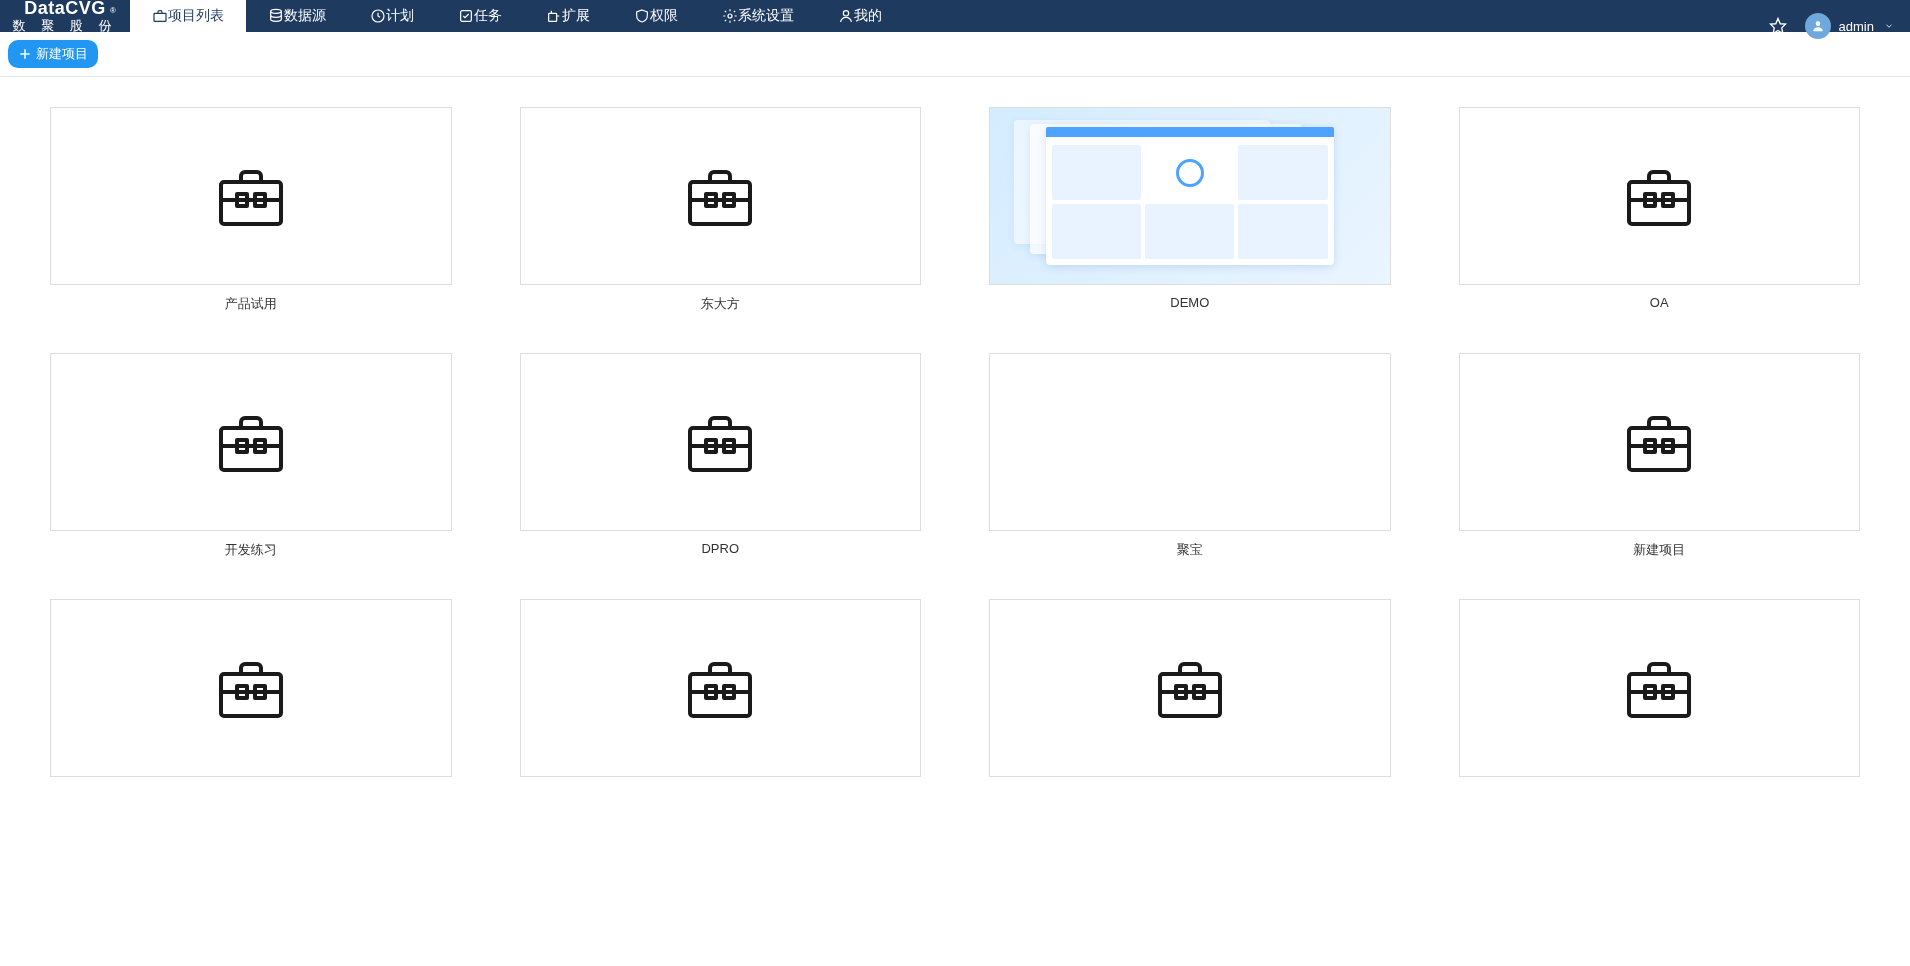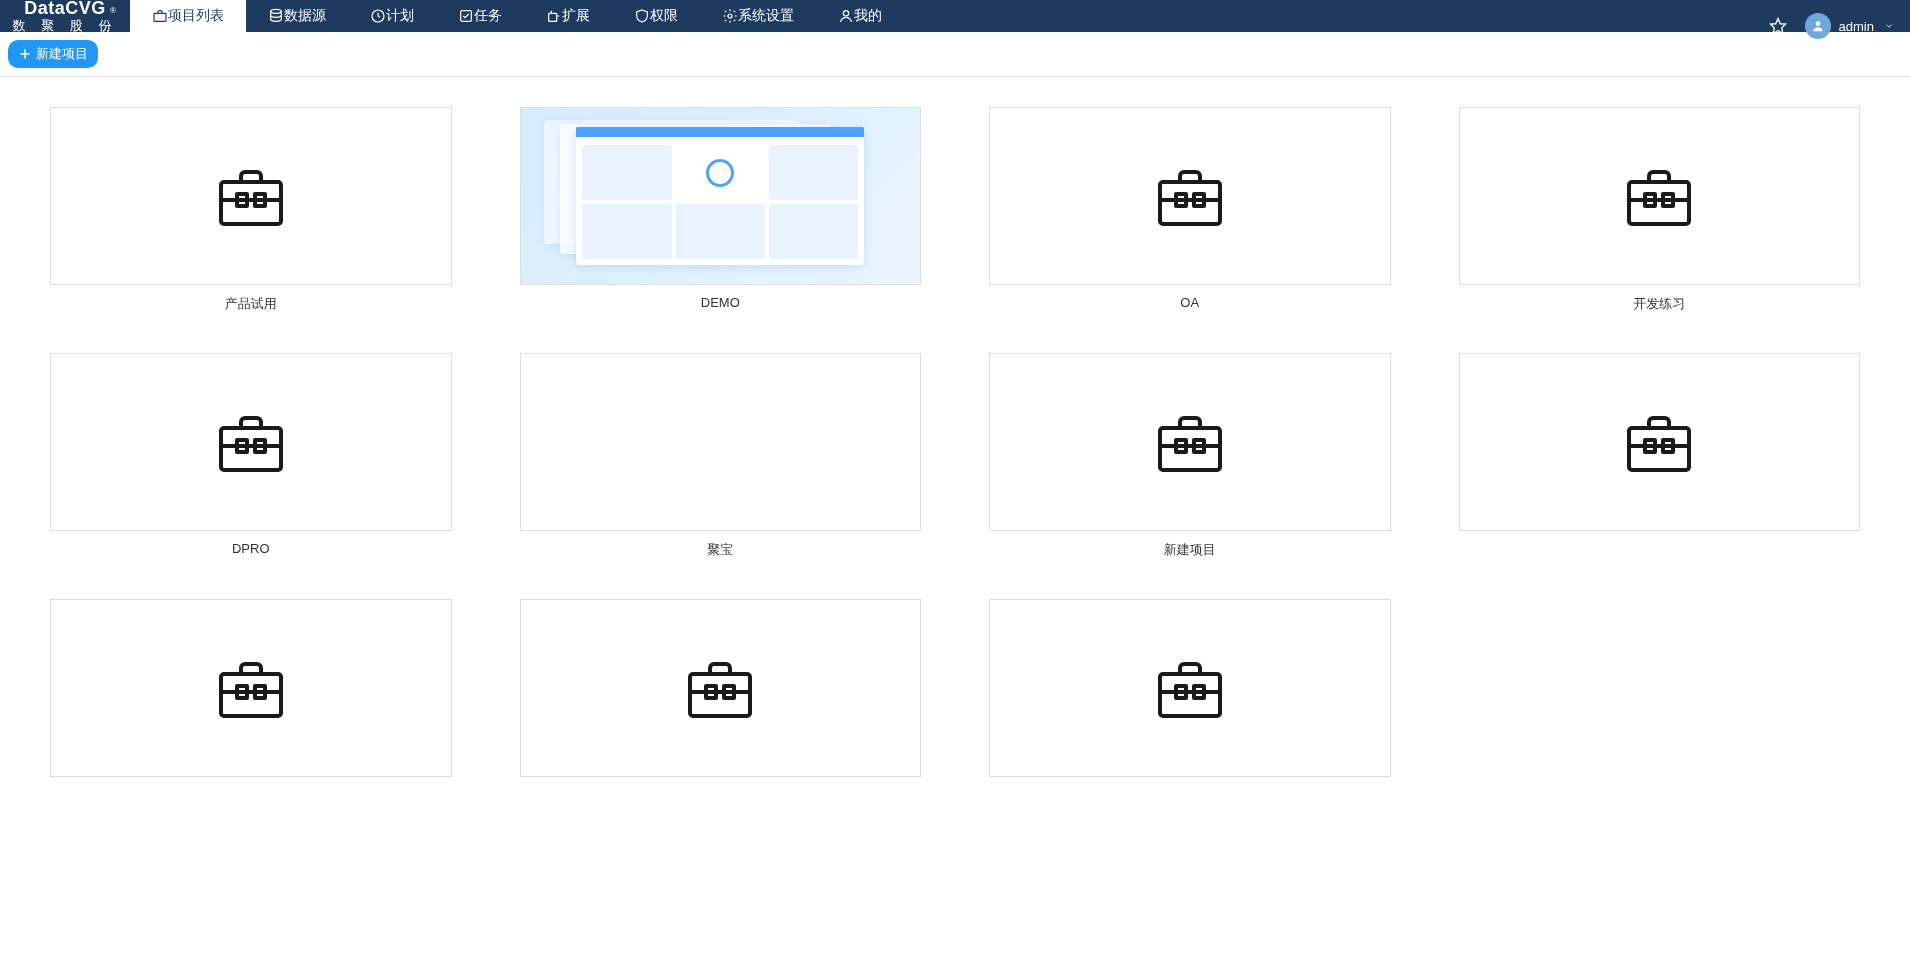--- a/index.html
+++ b/index.html
@@ -235,20 +235,34 @@
           <svg width="72" height="64" viewBox="0 0 72 64" fill="none" stroke="#1a1a1a" stroke-width="4" stroke-linejoin="round">
             <rect x="6" y="18" width="60" height="42" rx="3"></rect>
             <line x1="6" y1="36" x2="66" y2="36"></line>
             <rect x="22" y="30" width="10" height="12"></rect>
             <rect x="40" y="30" width="10" height="12"></rect>
             <path d="M26 18v-6a4 4 0 014-4h12a4 4 0 014 4v6"></path>
           </svg>
         </span>
       </div>
       <div class="card-title">产品试用</div>
+    </div>
+    <div class="card-wrap">
+      <div class="card">
+        <span>
+          <svg width="72" height="64" viewBox="0 0 72 64" fill="none" stroke="#1a1a1a" stroke-width="4" stroke-linejoin="round">
+            <rect x="6" y="18" width="60" height="42" rx="3"></rect>
+            <line x1="6" y1="36" x2="66" y2="36"></line>
+            <rect x="22" y="30" width="10" height="12"></rect>
+            <rect x="40" y="30" width="10" height="12"></rect>
+            <path d="M26 18v-6a4 4 0 014-4h12a4 4 0 014 4v6"></path>
+          </svg>
+        </span>
+      </div>
+      <div class="card-title">东大方</div>
     </div>
     <div class="card-wrap">
       <div class="card">
         <div class="thumb">
           <div class="thumb-panel tp3"></div>
           <div class="thumb-panel tp2"></div>
           <div class="thumb-panel tp1">
             <div class="tp1-inner">
               <div class="tp1-bar"></div>
               <div class="tp1-row">

